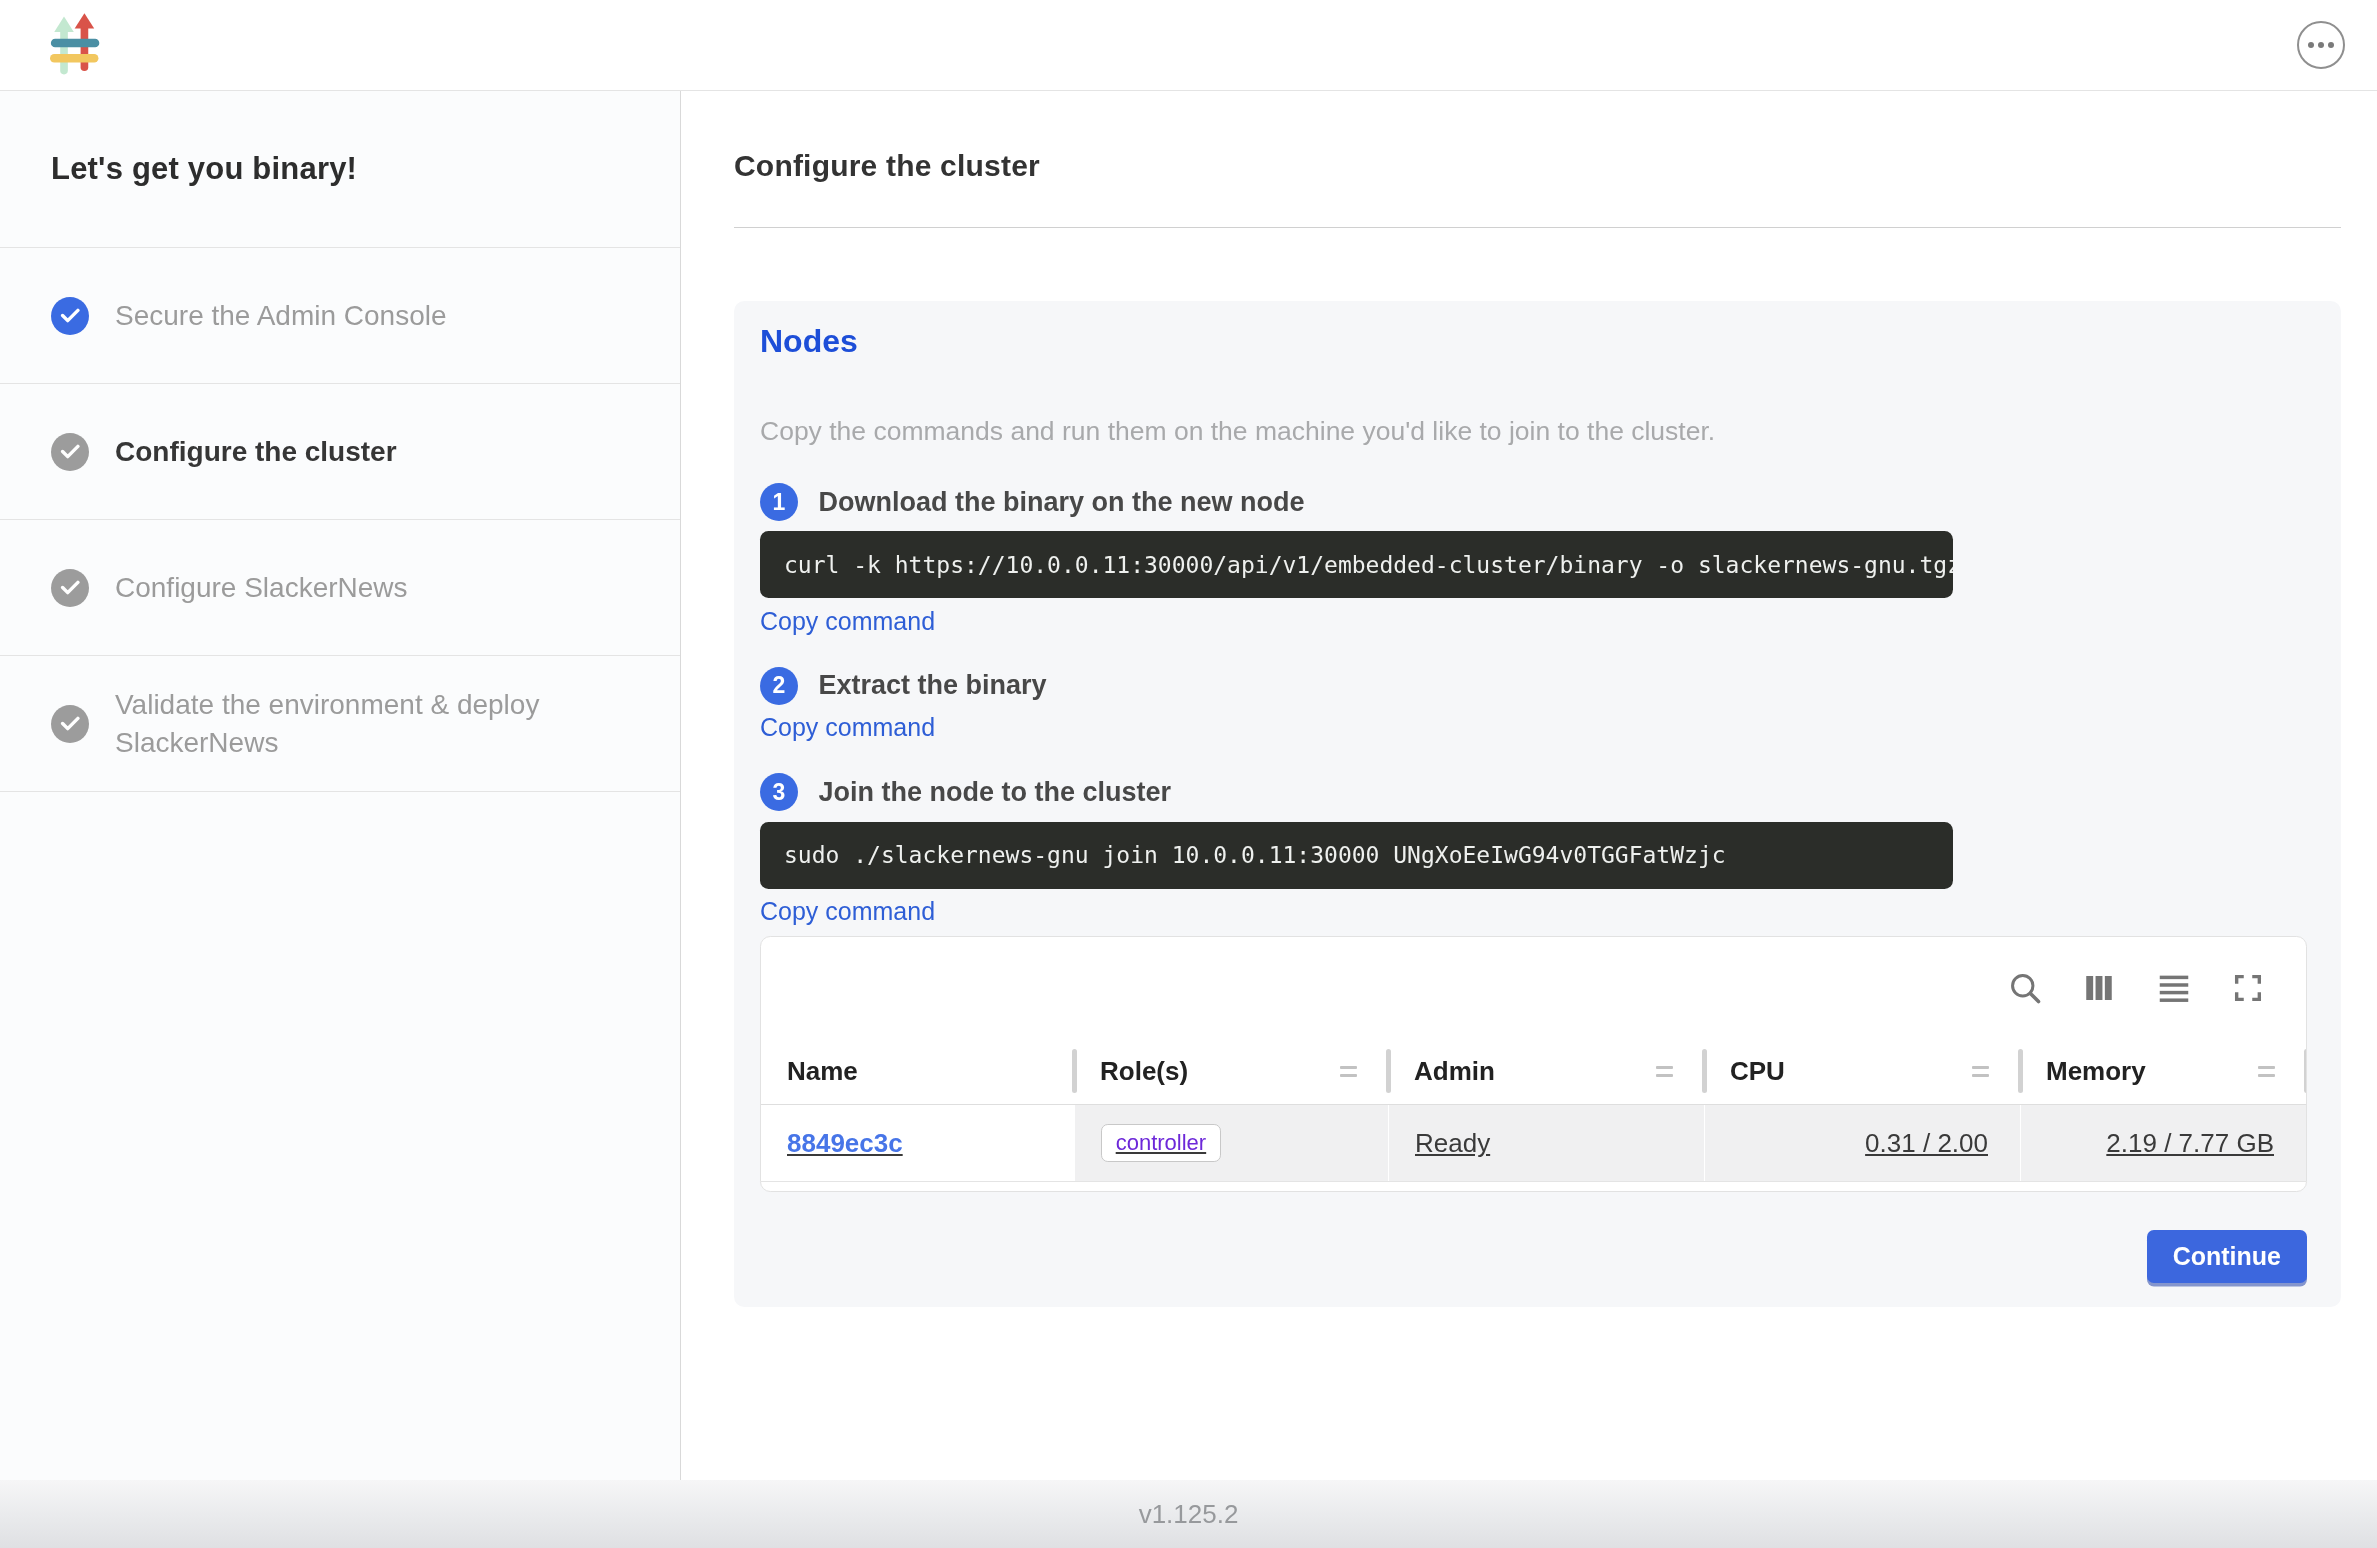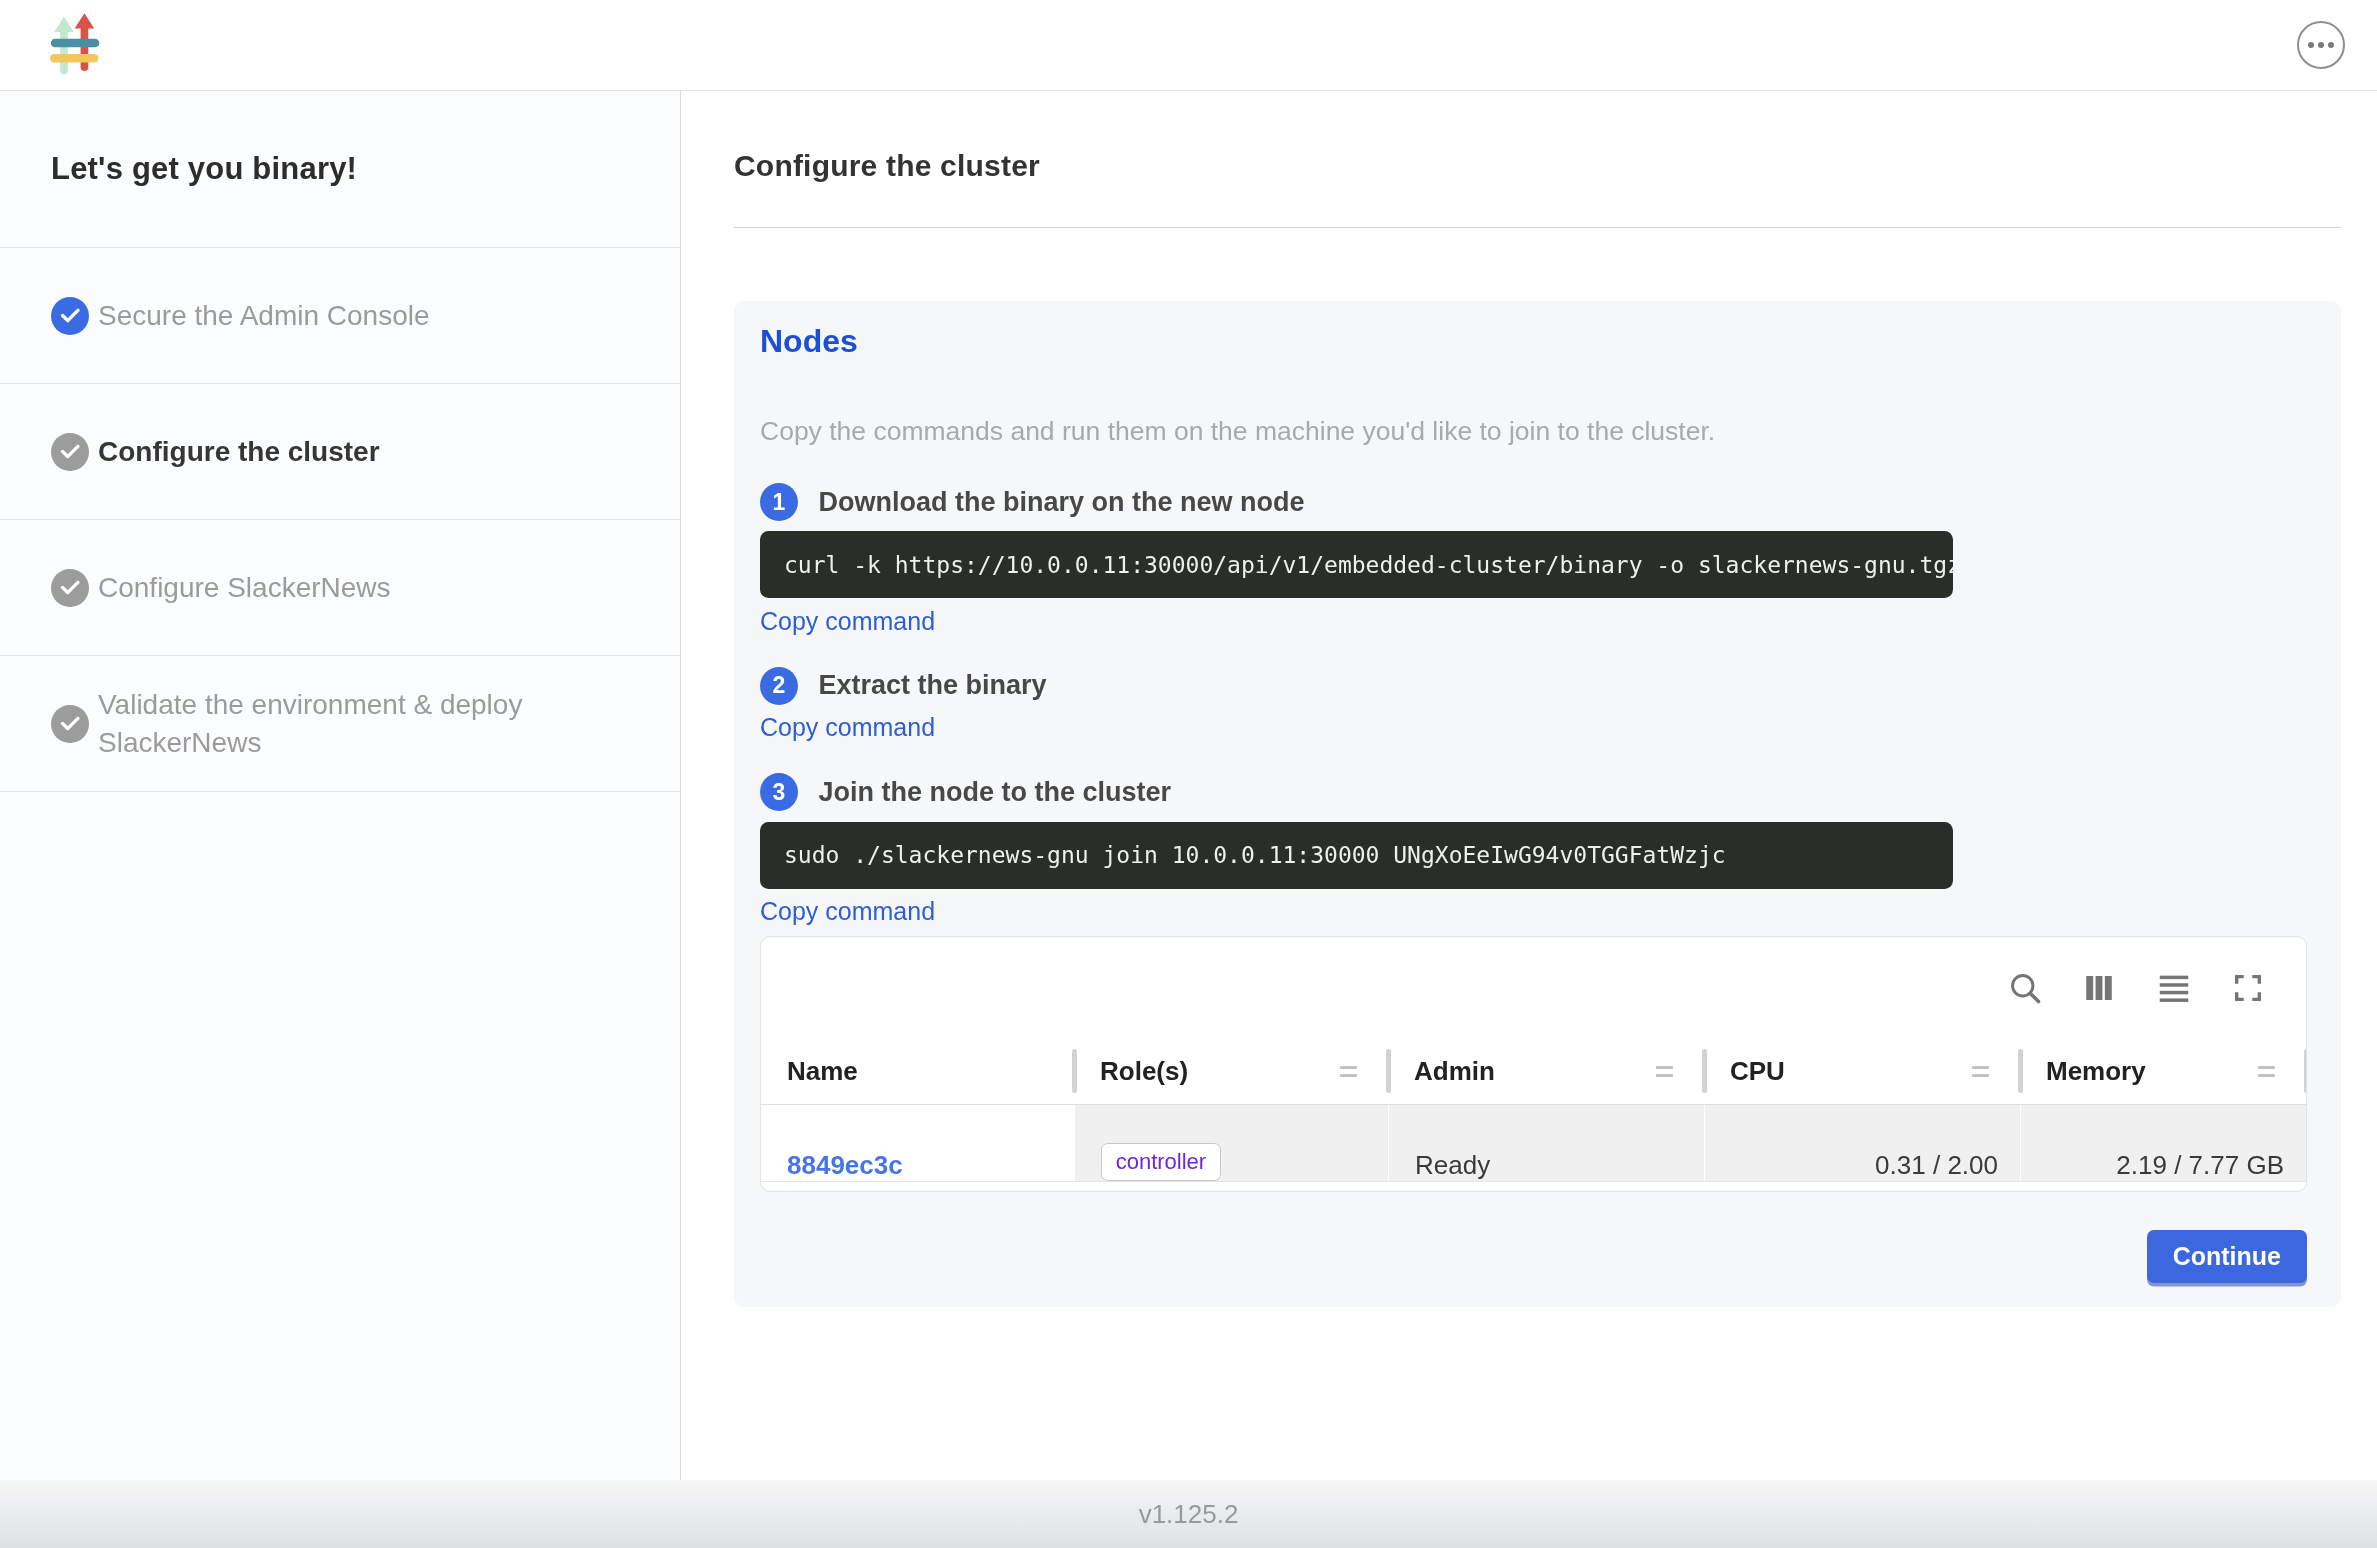--- a/index.html
+++ b/index.html
@@ -28,21 +28,21 @@
   
   .layout { display:flex; height:1389px; }
 
   
   .sidebar { width:681px; min-width:681px; background:#fbfcfd; border-right:0.9px solid #d9d9d9; }
   .sidebar-title {
     padding:60px 51px; font-size:31px; font-weight:bold; color:#2d2d2d;
     border-bottom:0.9px solid #e4e4e4; letter-spacing:0.2px;
   }
   .step-item {
-    display:flex; align-items:center; gap:9px;
+    display:flex; align-items:center; gap:26px;
     min-height:136px; padding:24px 48px 24px 51px;
     border-bottom:0.9px solid #e4e4e4;
   }
   .check-circle {
     width:38px; height:38px; min-width:38px; border-radius:50%;
     display:flex; align-items:center; justify-content:center;
   }
   .check-circle svg { width:20.5px; height:17px; }
   .check-circle.complete { background:#3a6be2; }
   .check-circle.pending  { background:#9c9c9c; }
@@ -101,21 +101,21 @@
     padding:0 17px 0 26px; font-size:26px; font-weight:bold; color:#222;
     cursor:pointer;
   }
   .col-sep {
     position:absolute; right:-2.6px; top:11px; width:5.1px; height:44px;
     background:#d2d2d2; border-radius:2.6px;
   }
   .menu-icon { margin-left:auto; margin-right:13.7px; display:flex; flex-direction:column; gap:4.3px; cursor:pointer; }
   .menu-icon i { display:block; width:17px; height:3.4px; background:#c2c2c2; border-radius:0.9px; }
   .grid-row { height:77px; border-bottom:1.7px solid #e4e4e4; }
-  .td { display:flex; align-items:flex-end; padding:0 22px 0 26px; font-size:26px; color:#3a3a3a; background:#f0f0f1; }
+  .td { display:flex; align-items:center; padding:0 32px 0 26px; font-size:26px; color:#3a3a3a; background:#f0f0f1;text-decoration:underline; }
   .td + .td { border-left:1.7px solid #fff; }
   .td.name-cell { background:#fff; border-left:none; }
   .node-link { color:#4775e8; text-decoration:none; font-weight:bold; cursor:pointer; }
   .chip {
     border:1.7px solid #c8c8c8; border-radius:6.8px; background:#fff;
     padding:5.1px 13.7px; font-size:22px; color:#6d28d9;
   }
   .td.num { justify-content:flex-end; }
   .table-bottom-pad { height:8.5px; }
 

